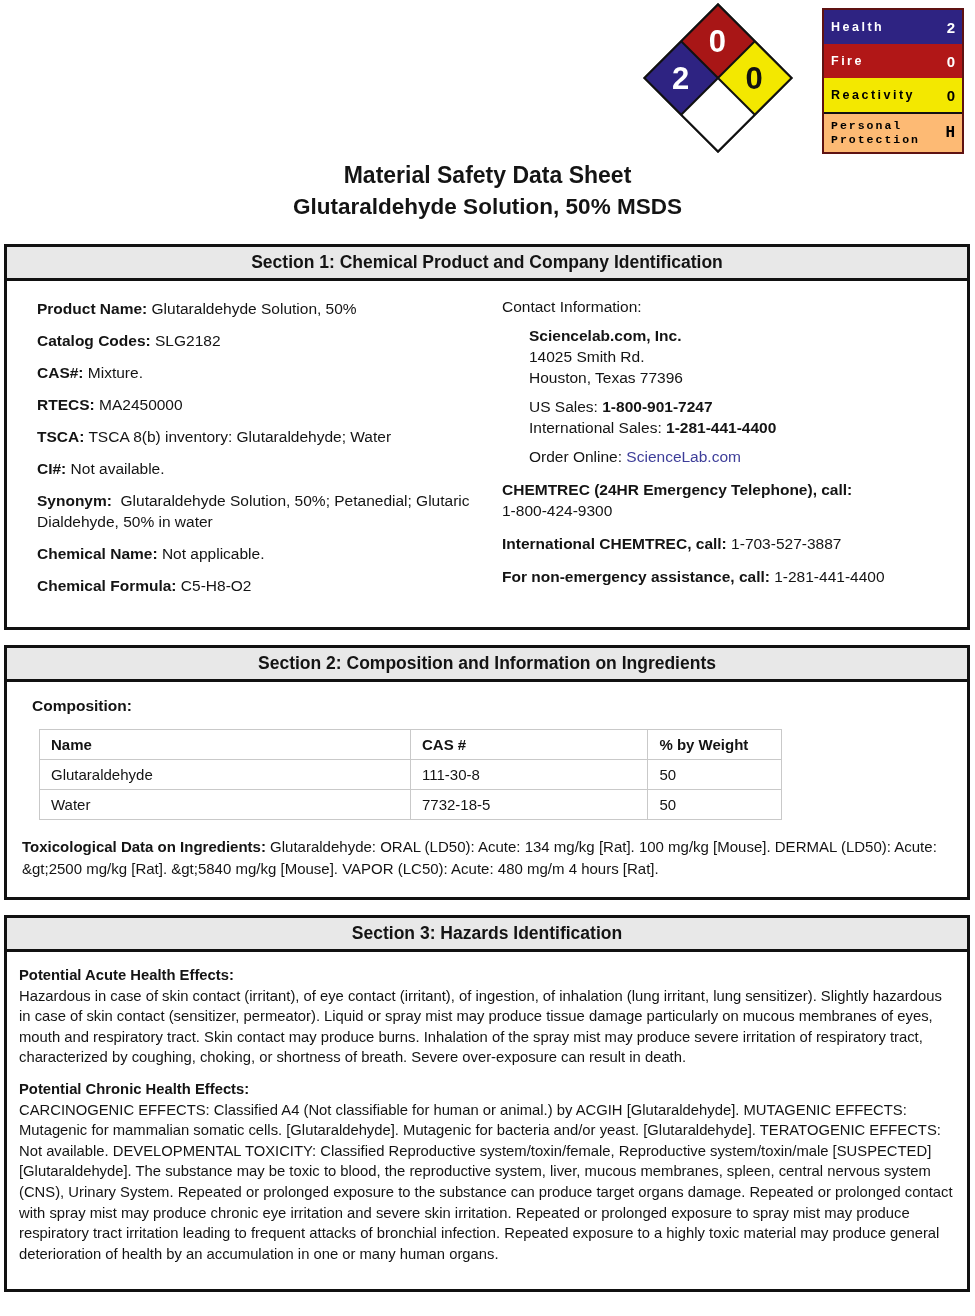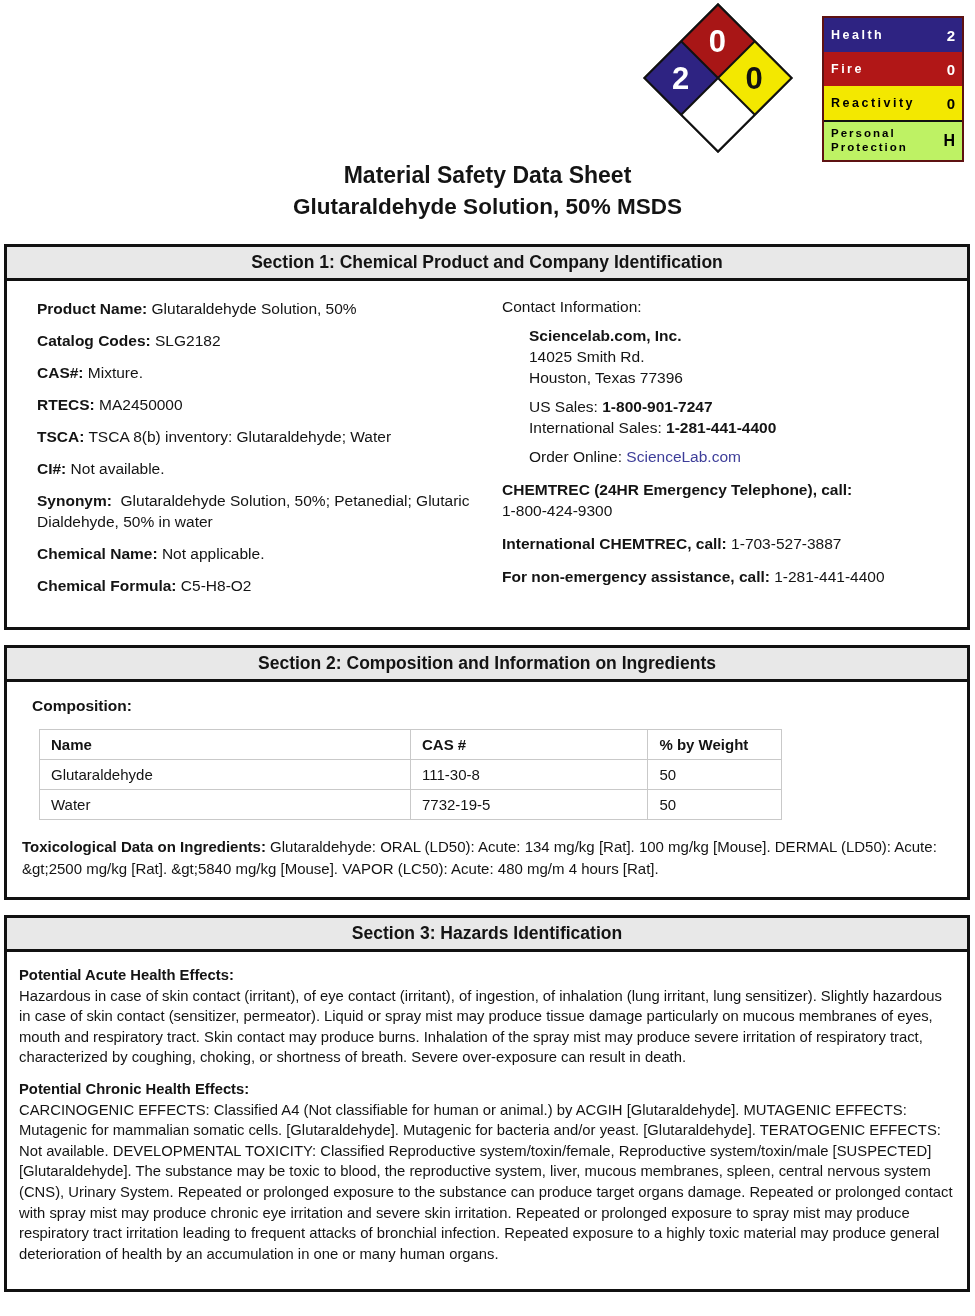--- a/index.html
+++ b/index.html
@@ -17,30 +17,30 @@
     grid-template-columns:1fr 1fr;grid-template-rows:1fr 1fr;
     border:2px solid #111;background:#111;grid-gap:2px;
   }
   .quad{display:flex;align-items:center;justify-content:center;}
   .quad span{transform:rotate(-45deg);font-weight:bold;font-size:31px;line-height:1;}
   .q-fire{background:#a81616;color:#fff;}
   .q-react{background:#f3e800;color:#111;}
   .q-health{background:#2e2382;color:#fff;}
   .q-special{background:#ffffff;}
   .hazard-table{
-    position:absolute;left:822px;top:16px;width:142px;
+    position:absolute;left:822px;top:8px;width:142px;
     border:2px solid #5e1212;box-sizing:border-box;background:#fff;
   }
   .hrow{display:flex;justify-content:space-between;align-items:center;height:34px;padding:0 7px;}
   .hrow .hlabel{font-weight:bold;font-size:12.5px;letter-spacing:2.5px;}
   .hrow .hval{font-weight:bold;font-size:15px;}
   .hr-health{background:#2e2382;color:#fff;}
   .hr-fire{background:#b11717;color:#fff;}
   .hr-react{background:#f3e800;color:#000;}
-  .hr-pp{background:#bef264;color:#000;border-top:2px solid #111;height:38px;}
+  .hr-pp{background:#fdba74;color:#000;border-top:2px solid #111;height:38px;font-family:Liberation Mono, monospace;}
   .hr-pp .hlabel{font-size:11.5px;letter-spacing:2px;line-height:1.2;width:100px;}
   .hr-pp .hval{font-size:16px;}
   
   .titles{text-align:center;margin:10px 0 24px 0;}
   .titles h1{margin:0;font-size:23px;font-weight:bold;}
   .titles h2{margin:5px 0 0 0;font-size:22.5px;font-weight:bold;}
   
   .section{margin:0 5px 15px 4px;border:3px solid #111;}
   .section-header{
     background:#e8e8e8;border-bottom:3px solid #111;text-align:center;
@@ -170,21 +170,21 @@
         </tr>
       </thead>
       <tbody>
         <tr>
           <td>Glutaraldehyde</td>
           <td>111-30-8</td>
           <td>50</td>
         </tr>
         <tr>
           <td>Water</td>
-          <td>7732-19-5</td>
+          <td>7732-18-5</td>
           <td>50</td>
         </tr>
       </tbody>
     </table>
     <div class="tox">
       <b>Toxicological Data on Ingredients:</b> <span>Glutaraldehyde: ORAL (LD50): Acute: 134 mg/kg [Rat]. 100 mg/kg [Mouse]. DERMAL (LD50): Acute: &amp;gt;2500 mg/kg [Rat]. &amp;gt;5840 mg/kg [Mouse]. VAPOR (LC50): Acute: 480 mg/m 4 hours [Rat].</span>
     </div>
   </div>
 </div>
 

